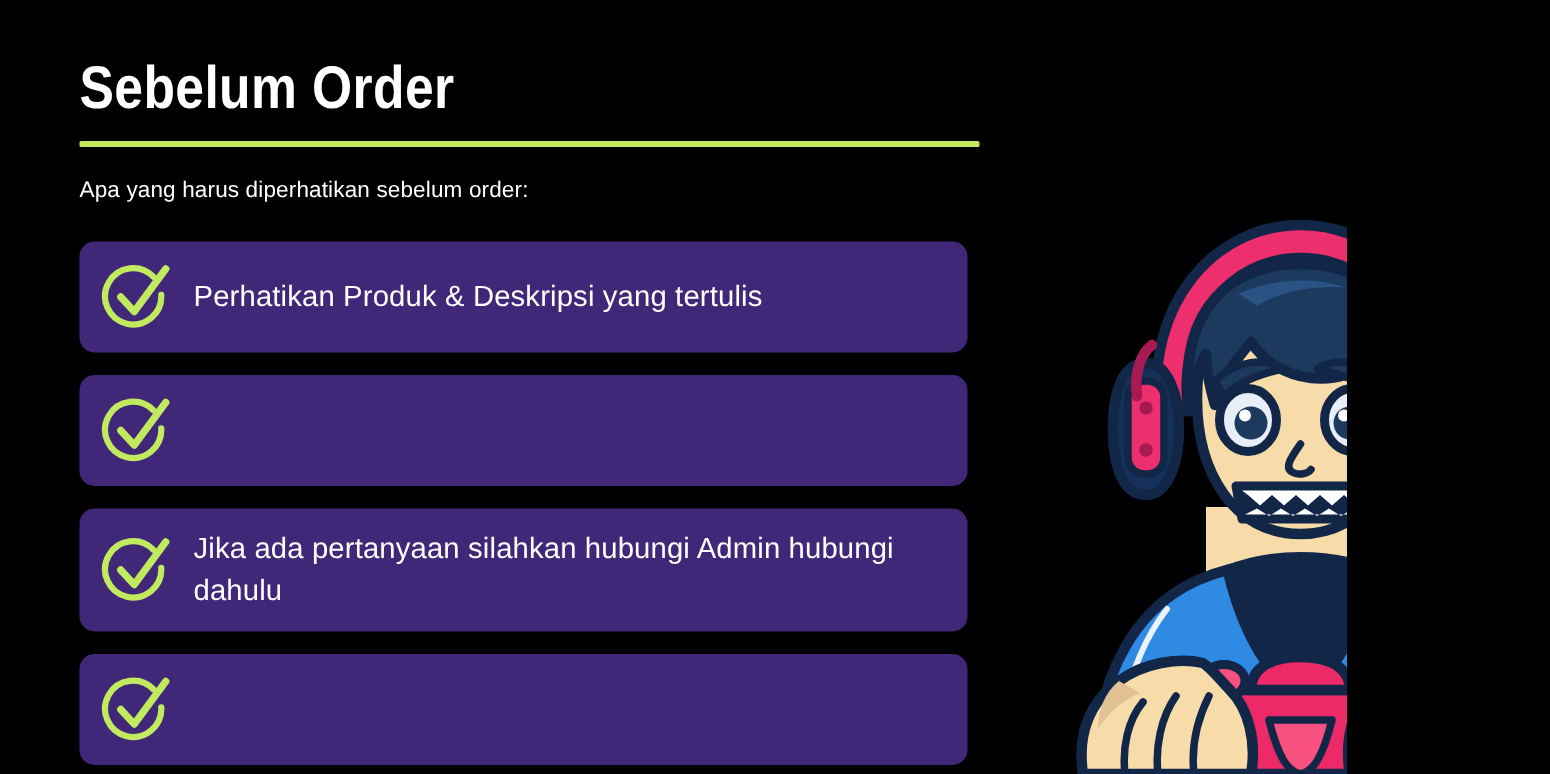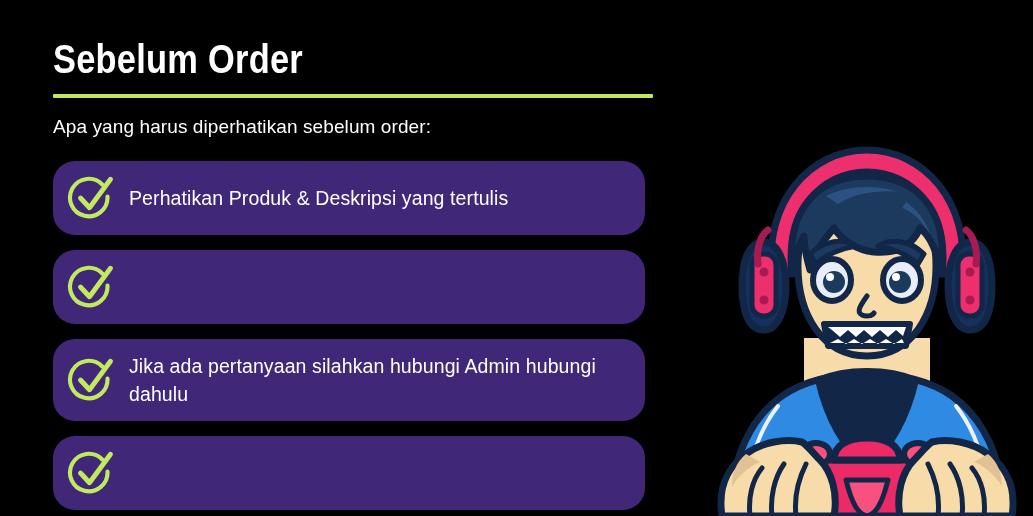--- a/index.html
+++ b/index.html
@@ -5,21 +5,21 @@
   html, body {
     margin: 0;
     padding: 0;
     background: #000000;
   }
   body {
     font-family: "Liberation Sans", sans-serif;
   }
   .slide {
     position: relative;
-    width: 1033px;
+    width: 898px;
     height: 516px;
     background: #000000;
     overflow: hidden;
   }
 
   
   .content {
     position: absolute;
     left: 53px;
     top: 36px;
@@ -43,39 +43,39 @@
   .title-rule {
     width: 600px;
     height: 4px;
     background: #c2ea5e;
     margin-top: 12px;
     border-radius: 1px;
   }
 
   .subtitle {
     margin-top: 17px;
-    font-size: 19px;
+    font-size: 15px;
     line-height: 24px;
     color: #ffffff;
     letter-spacing: 0.1px;
   }
 
   
   .checklist {
     margin-top: 22px;
     display: flex;
     flex-direction: column;
     gap: 15px;
   }
 
   .check-item {
     display: flex;
     align-items: center;
     background: #402778;
-    border-radius: 22px;
+    border-radius: 10px;
     width: 592px;
     box-sizing: border-box;
     padding: 13px 18px 13px 14px;
     min-height: 72px;
   }
 
   .check-icon {
     flex: 0 0 auto;
     width: 48px;
     height: 48px;

